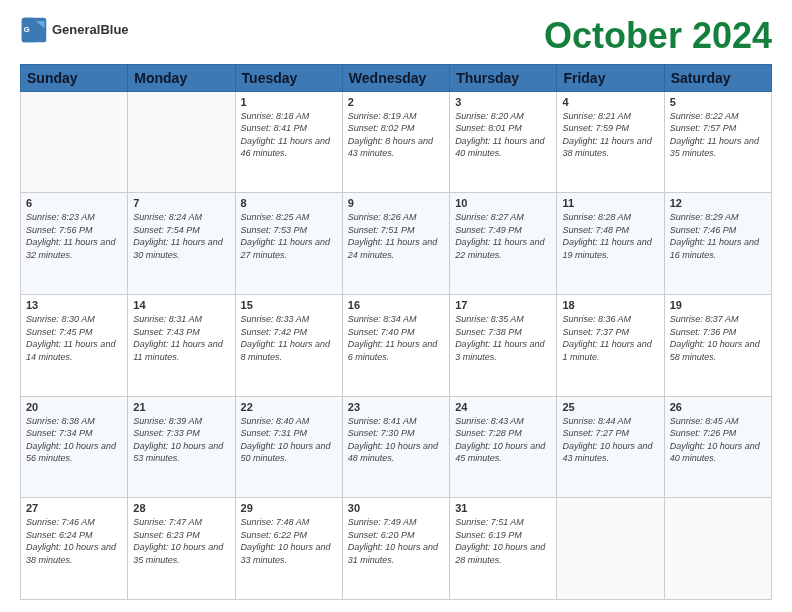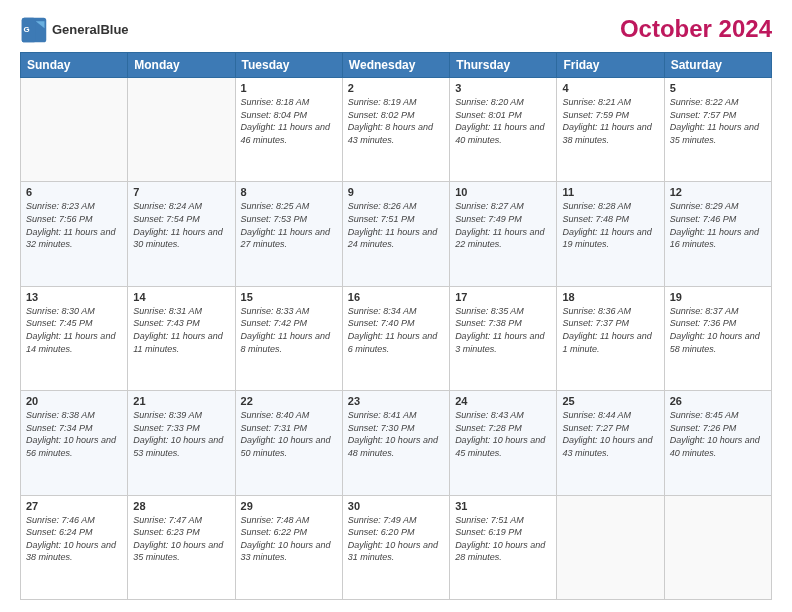--- a/index.html
+++ b/index.html
@@ -37,42 +37,42 @@
       line-height: 1.1;
     }
     .logo-icon {
       width: 28px;
       height: 28px;
     }
     .title-section {
       text-align: right;
     }
     .main-title {
-      font-size: 24px;
+      font-size: 36px;
       font-weight: bold;
-      color: #be185d;
+      color: #15803d;
       line-height: 1.1;
     }
     .subtitle {
       font-size: 14px;
       color: #555;
     }
     .calendar {
       flex: 1;
       border: 1px solid #ccc;
       border-collapse: collapse;
       width: 100%;
       table-layout: fixed;
     }
     .calendar th {
       background-color: #3d7ab5;
-      color: #ffffff;
+      color: #0f172a;
       text-align: left;
       padding: 5px 6px;
-      font-size: 12px;
+      font-size: 14px;
       border: 1px solid #2d6a9f;
     }
     .calendar td {
       vertical-align: top;
       border: 1px solid #ccc;
       padding: 4px 5px;
       font-size: 9.5px;
       color: #333;
       height: 82px;
     }
@@ -132,21 +132,21 @@
         </tr>
     </thead>
     <tbody id="calendar-body">
     <tr>
           <td class="empty-cell"></td>
           <td class="empty-cell"></td>
           <td>
             <span class="day-number">1</span>
             <div class="day-info">
               <div>Sunrise: 8:18 AM</div>
-              <div>Sunset: 8:04 PM</div>
+              <div>Sunset: 8:41 PM</div>
               <div>Daylight: 11 hours and 46 minutes.</div>
             </div>
           </td>
           <td>
             <span class="day-number">2</span>
             <div class="day-info">
               <div>Sunrise: 8:19 AM</div>
               <div>Sunset: 8:02 PM</div>
               <div>Daylight: 8 hours and 43 minutes.</div>
             </div>

